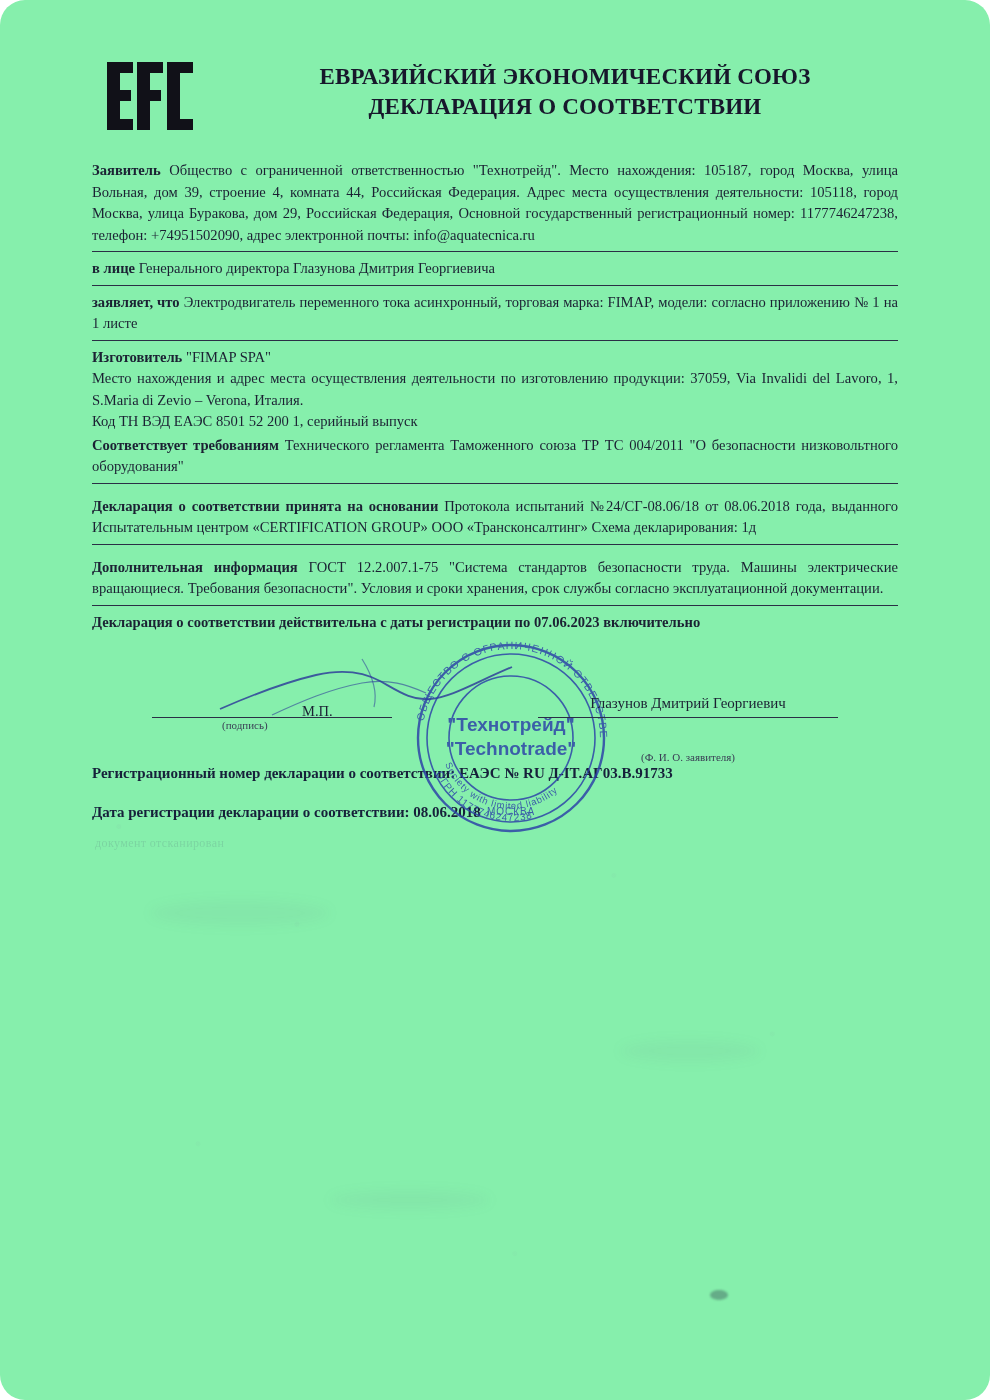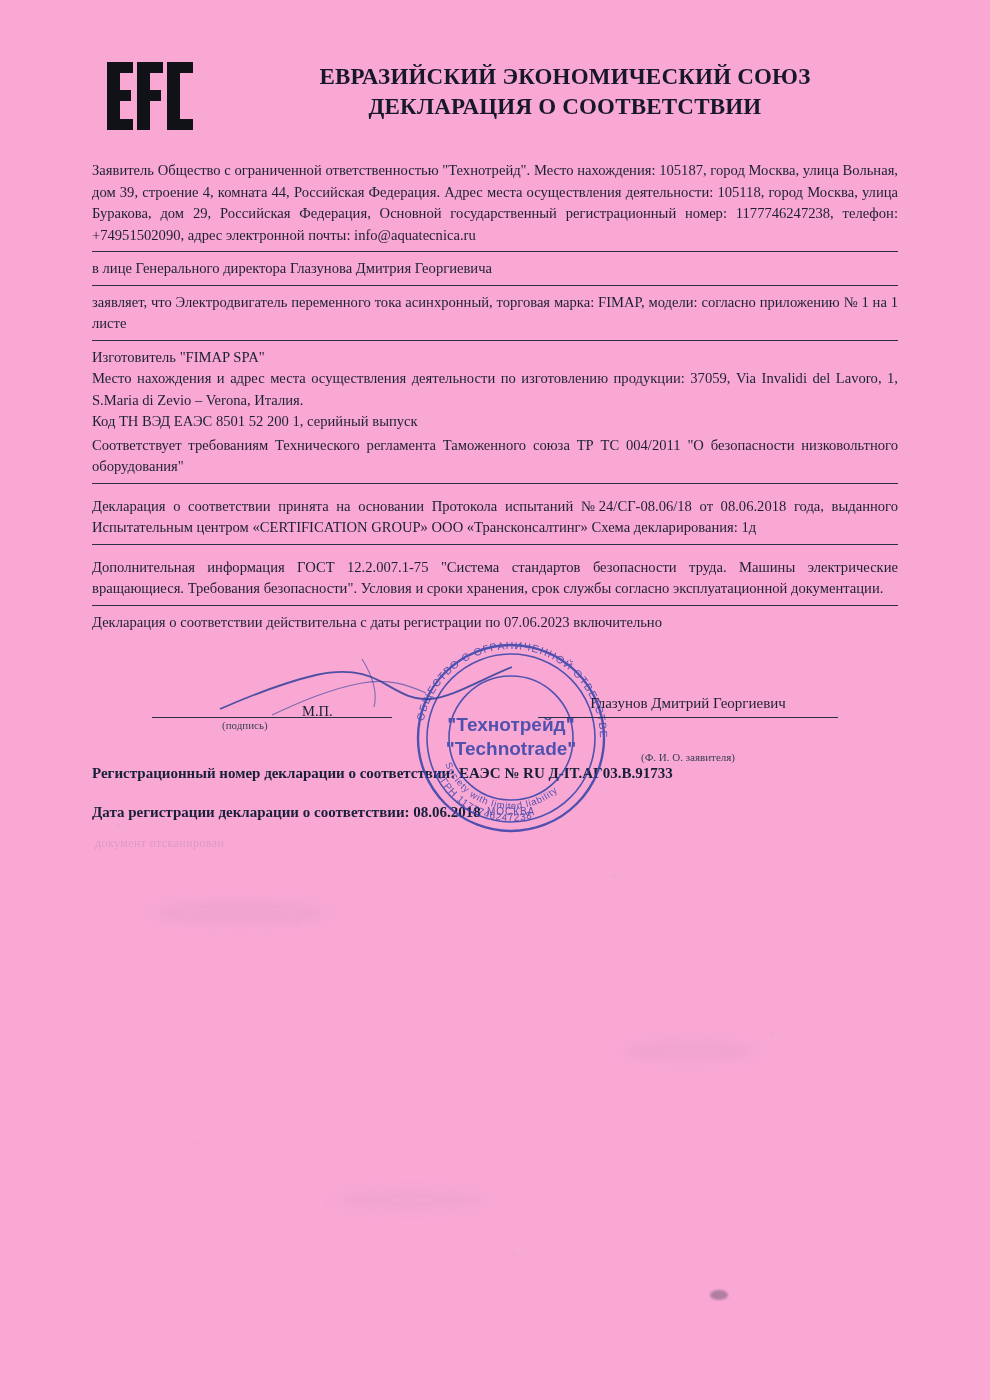--- a/index.html
+++ b/index.html
@@ -11,21 +11,22 @@
     width: 990px;
     height: 1400px;
     position: relative;
     font-family: "Liberation Serif", serif;
     color: #1a1a2e;
     overflow: hidden;
   }
   .page {
     position: absolute;
     inset: 0;
-    background: #f9a8d4;
+    background: #86efac;
+    border-radius: 25px;
   }
   
   .noise {
     position: absolute;
     left: 0; right: 0; top: 790px; bottom: 0;
     background:
       radial-gradient(circle at 12% 6%, rgba(120,130,150,0.05) 0 2px, transparent 3px),
       radial-gradient(circle at 30% 22%, rgba(120,130,150,0.045) 0 2px, transparent 3px),
       radial-gradient(circle at 62% 14%, rgba(120,130,150,0.04) 0 2px, transparent 3px),
       radial-gradient(circle at 78% 40%, rgba(120,130,150,0.04) 0 2px, transparent 3px),
@@ -99,21 +100,21 @@
     right: 92px;
     top: 160px;
   }
   .para {
     font-size: 14.6px;
     line-height: 21.5px;
     text-align: justify;
     color: #1b2133;
     margin: 0;
   }
-  .b { font-weight: normal; }
+  .b { font-weight: bold; }
   .rule {
     border: 0;
     border-top: 1px solid #2a2f45;
     margin: 5px 0 6px 0;
     height: 0;
   }
   .blk { margin-bottom: 2px; }
   .gap-sm { height: 6px; }
 
   

